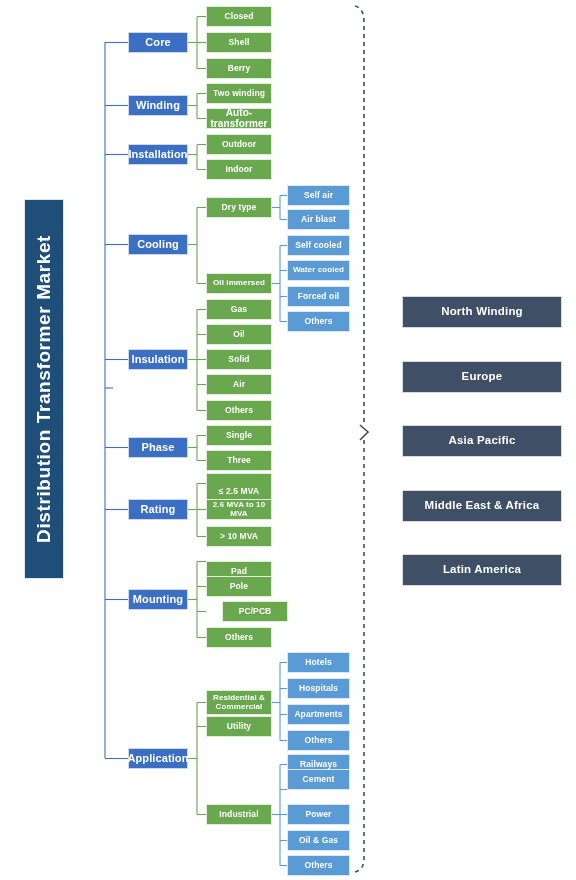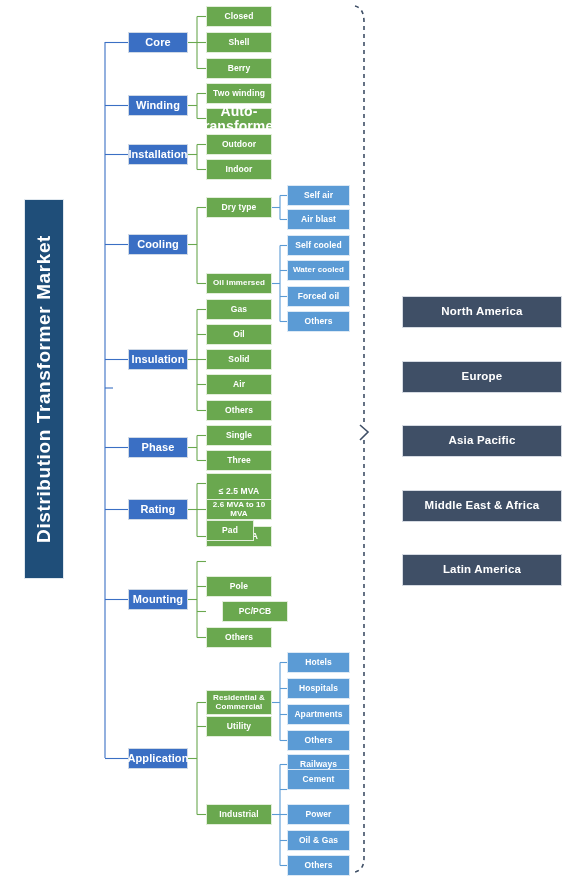--- a/index.html
+++ b/index.html
@@ -221,21 +221,21 @@
   <div class="node lvl2" style="left:206px;top:32px;width:66px;height:21px;">
     <span>Shell</span>
     </div>
   <div class="node lvl2" style="left:206px;top:58px;width:66px;height:21px;">
     <span>Berry</span>
     </div>
 
   <div class="node lvl2" style="left:206px;top:83px;width:66px;height:21px;">
     <span>Two winding</span>
     </div>
-  <div class="node lvl2" style="left:206px;top:108px;width:66px;height:21px;font-size:14px;">
+  <div class="node lvl2" style="left:206px;top:108px;width:66px;height:21px;font-size:10px;">
     <span>Auto-transformer</span>
     </div>
 
   <div class="node lvl2" style="left:206px;top:134px;width:66px;height:21px;">
     <span>Outdoor</span>
     </div>
   <div class="node lvl2" style="left:206px;top:159px;width:66px;height:21px;">
     <span>Indoor</span>
     </div>
 
@@ -292,21 +292,21 @@
   <div class="node lvl2" style="left:206px;top:473px;width:66px;height:37px;">
     <span>≤ 2.5 MVA</span>
     </div>
   <div class="node lvl2" style="left:206px;top:499px;width:66px;height:21px;font-size:8px;">
     <span>2.6 MVA to 10 MVA</span>
     </div>
   <div class="node lvl2" style="left:206px;top:526px;width:66px;height:21px;">
     <span>&gt; 10 MVA</span>
     </div>
 
-  <div class="node lvl2" style="left:206px;top:520px;width:48px;height:21px;">
+  <div class="node lvl2" style="left:206px;top:561px;width:66px;height:21px;">
     <span>Pad</span>
     </div>
   <div class="node lvl2" style="left:206px;top:576px;width:66px;height:21px;">
     <span>Pole</span>
     </div>
   <div class="node lvl2" style="left:222px;top:601px;width:66px;height:21px;">
     <span>PC/PCB</span>
     </div>
   <div class="node lvl2" style="left:206px;top:627px;width:66px;height:21px;">
     <span>Others</span>
@@ -345,21 +345,21 @@
     <span>Power</span>
     </div>
   <div class="node lvl3" style="left:287px;top:830px;width:63px;height:21px;">
     <span>Oil &amp; Gas</span>
     </div>
   <div class="node lvl3" style="left:287px;top:855px;width:63px;height:21px;">
     <span>Others</span>
     </div>
 
   <div class="node region" style="left:402px;top:296px;width:160px;height:32px;">
-    <span>North America</span>
+    <span>North Winding</span>
     </div>
   <div class="node region" style="left:402px;top:361px;width:160px;height:32px;">
     <span>Europe</span>
     </div>
   <div class="node region" style="left:402px;top:425px;width:160px;height:32px;">
     <span>Asia Pacific</span>
     </div>
   <div class="node region" style="left:402px;top:490px;width:160px;height:32px;">
     <span>Middle East &amp; Africa</span>
     </div>

